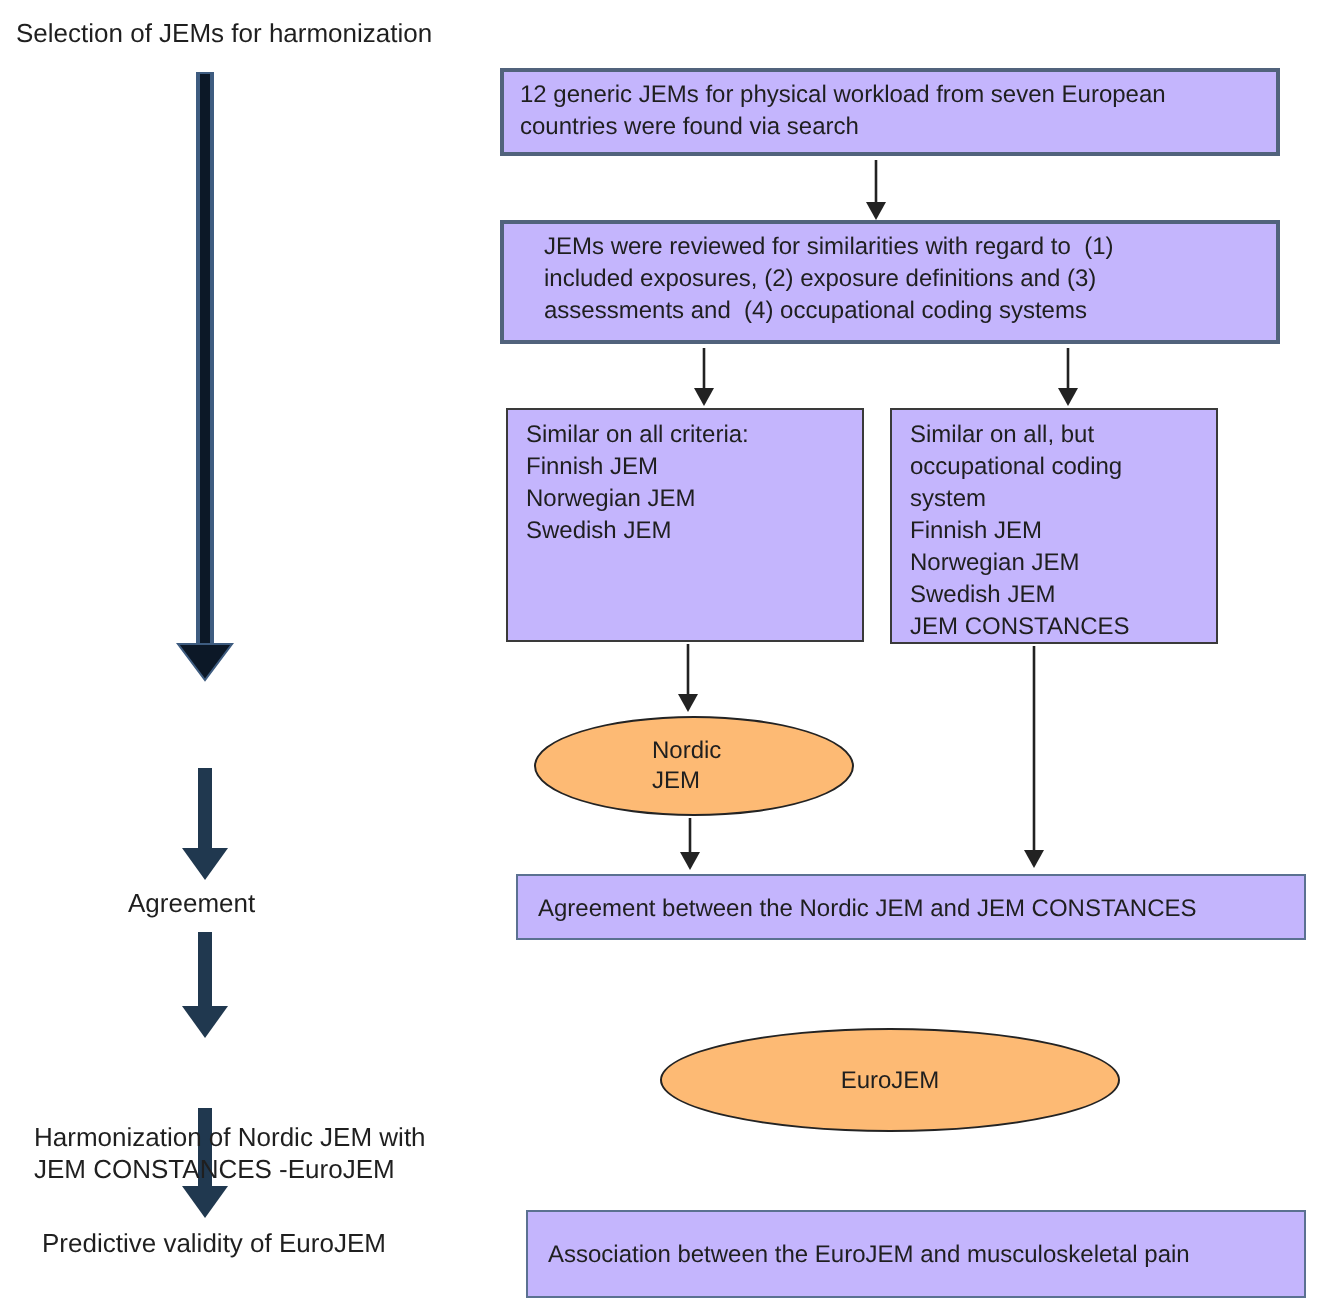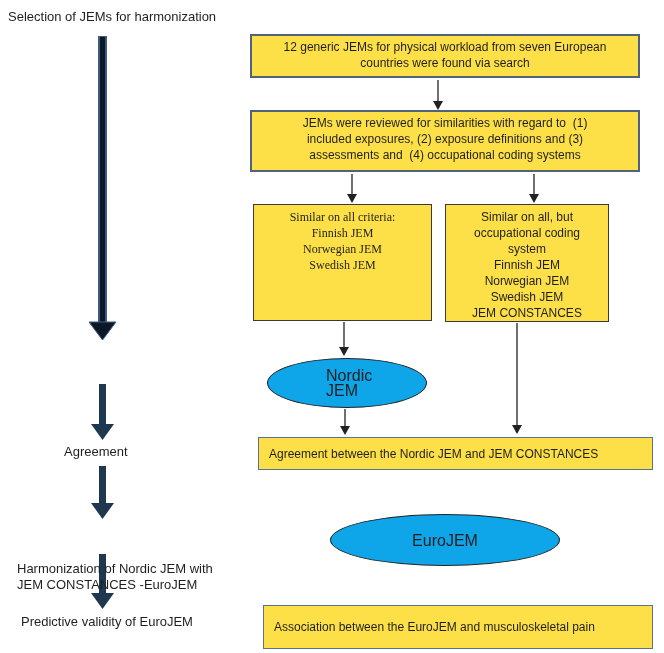--- a/index.html
+++ b/index.html
@@ -21,51 +21,50 @@
   .txt {
     position: absolute;
     font-size: 13px;
     line-height: 16px;
     white-space: pre-wrap;
     z-index: 1;
   }
   .box {
     position: absolute;
     box-sizing: border-box;
-    background: #fde047;
+    background: #c4b5fd;
     font-size: 12px;
     line-height: 16px;
     white-space: pre-wrap;
     z-index: 1;
-    text-align: center;
   }
   .b-blue  { border: 2px solid #51637c; }
   .b-blue-thin { border: 1.5px solid #5b7191; }
   .b-dark  { border: 1.4px solid #3a3a3a; }
   .vcenter { display: flex; align-items: center; }
   .ellipse {
     position: absolute;
     box-sizing: border-box;
-    background: #0ea5e9;
+    background: #fdba74;
     border: 1.5px solid #232323;
     border-radius: 50%;
     display: flex;
     flex-direction: column;
     justify-content: center;
-    font-size: 16px;
+    font-size: 12px;
     line-height: 15px;
     white-space: pre-wrap;
     z-index: 1;
   }
 
   
   .pos-title        { left: 8px;   top: 9px;   width: 250px; }
   .pos-box-search   { left: 250px; top: 34px;  width: 390px; height: 44px;  padding: 3px 8px; }
   .pos-box-review   { left: 250px; top: 110px; width: 390px; height: 62px;  padding: 3px 20px; }
-  .pos-box-simall   { left: 253px; top: 204px; width: 179px; height: 117px; padding: 4px 9px; font-family: Liberation Serif, serif; }
+  .pos-box-simall   { left: 253px; top: 204px; width: 179px; height: 117px; padding: 4px 9px; }
   .pos-box-simbut   { left: 445px; top: 204px; width: 164px; height: 118px; padding: 4px 9px; }
   .pos-box-agree    { left: 258px; top: 437px; width: 395px; height: 33px;  padding-left: 10px; }
   .pos-box-assoc    { left: 263px; top: 605px; width: 390px; height: 44px;  padding-left: 10px; }
   .pos-ell-nordic   { left: 267px; top: 358px; width: 160px; height: 50px;
                       align-items: flex-start; padding-left: 58px; }
   .pos-ell-euro     { left: 330px; top: 514px; width: 230px; height: 52px;
                       align-items: center; text-align: center; }
   .pos-lbl-nordic   { left: 14px;  top: 342px; width: 232px; }
   .pos-lbl-agree    { left: 64px;  top: 444px; width: 160px; }
   .pos-lbl-euro     { left: 17px;  top: 521px; width: 232px; margin-top: 40px; }

